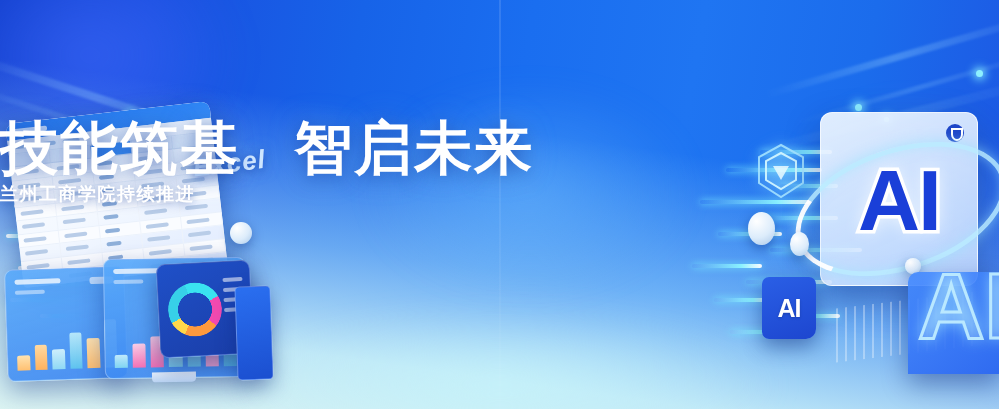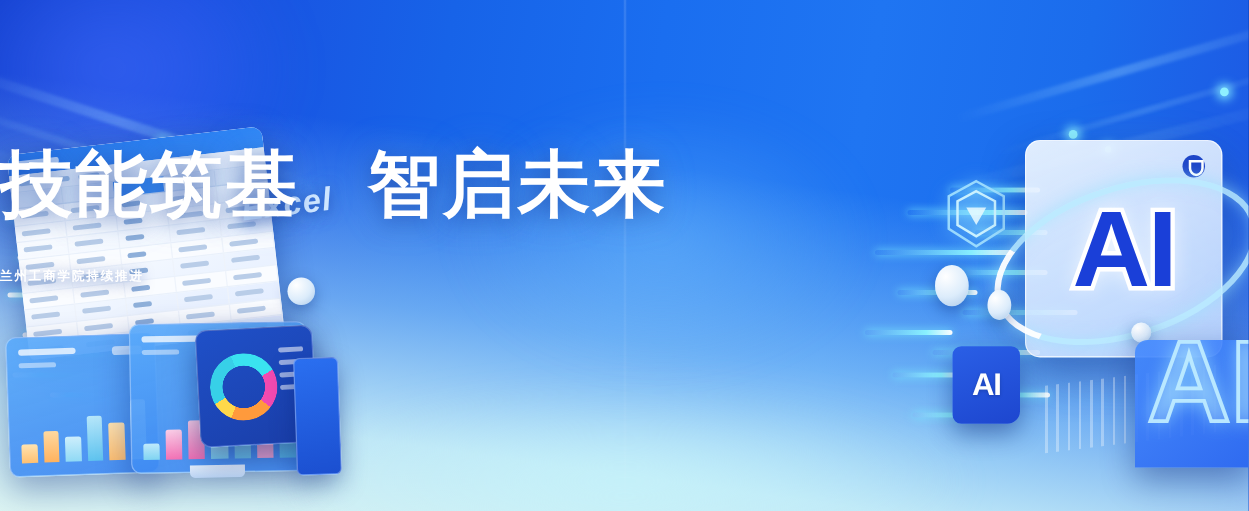--- a/index.html
+++ b/index.html
@@ -257,22 +257,21 @@
   
   .copy{position:absolute;left:0;right:0;top:118px;}
   .title{
     font-size:58px;font-weight:bold;color:#ffffff;line-height:1.05;
     letter-spacing:2px;
     text-shadow:0 3px 18px rgba(8,40,140,.55),0 0 30px rgba(150,215,255,.35);
     white-space:nowrap;
   }
   .title .gap{display:inline-block;width:18px;}
   .subtitle{
-    margin-top:34px;
-    font-size:10px;font-weight:bold;color:#ffffff;line-height:1.72;
+    font-size:18px;font-weight:bold;color:#ffffff;line-height:1.72;
     letter-spacing:1.5px;
     text-shadow:0 2px 10px rgba(10,50,150,.5);
   }
 </style>
 </head>
 <body>
 
 <div class="banner">
 
   <div class="glow glow-topleft"></div>

